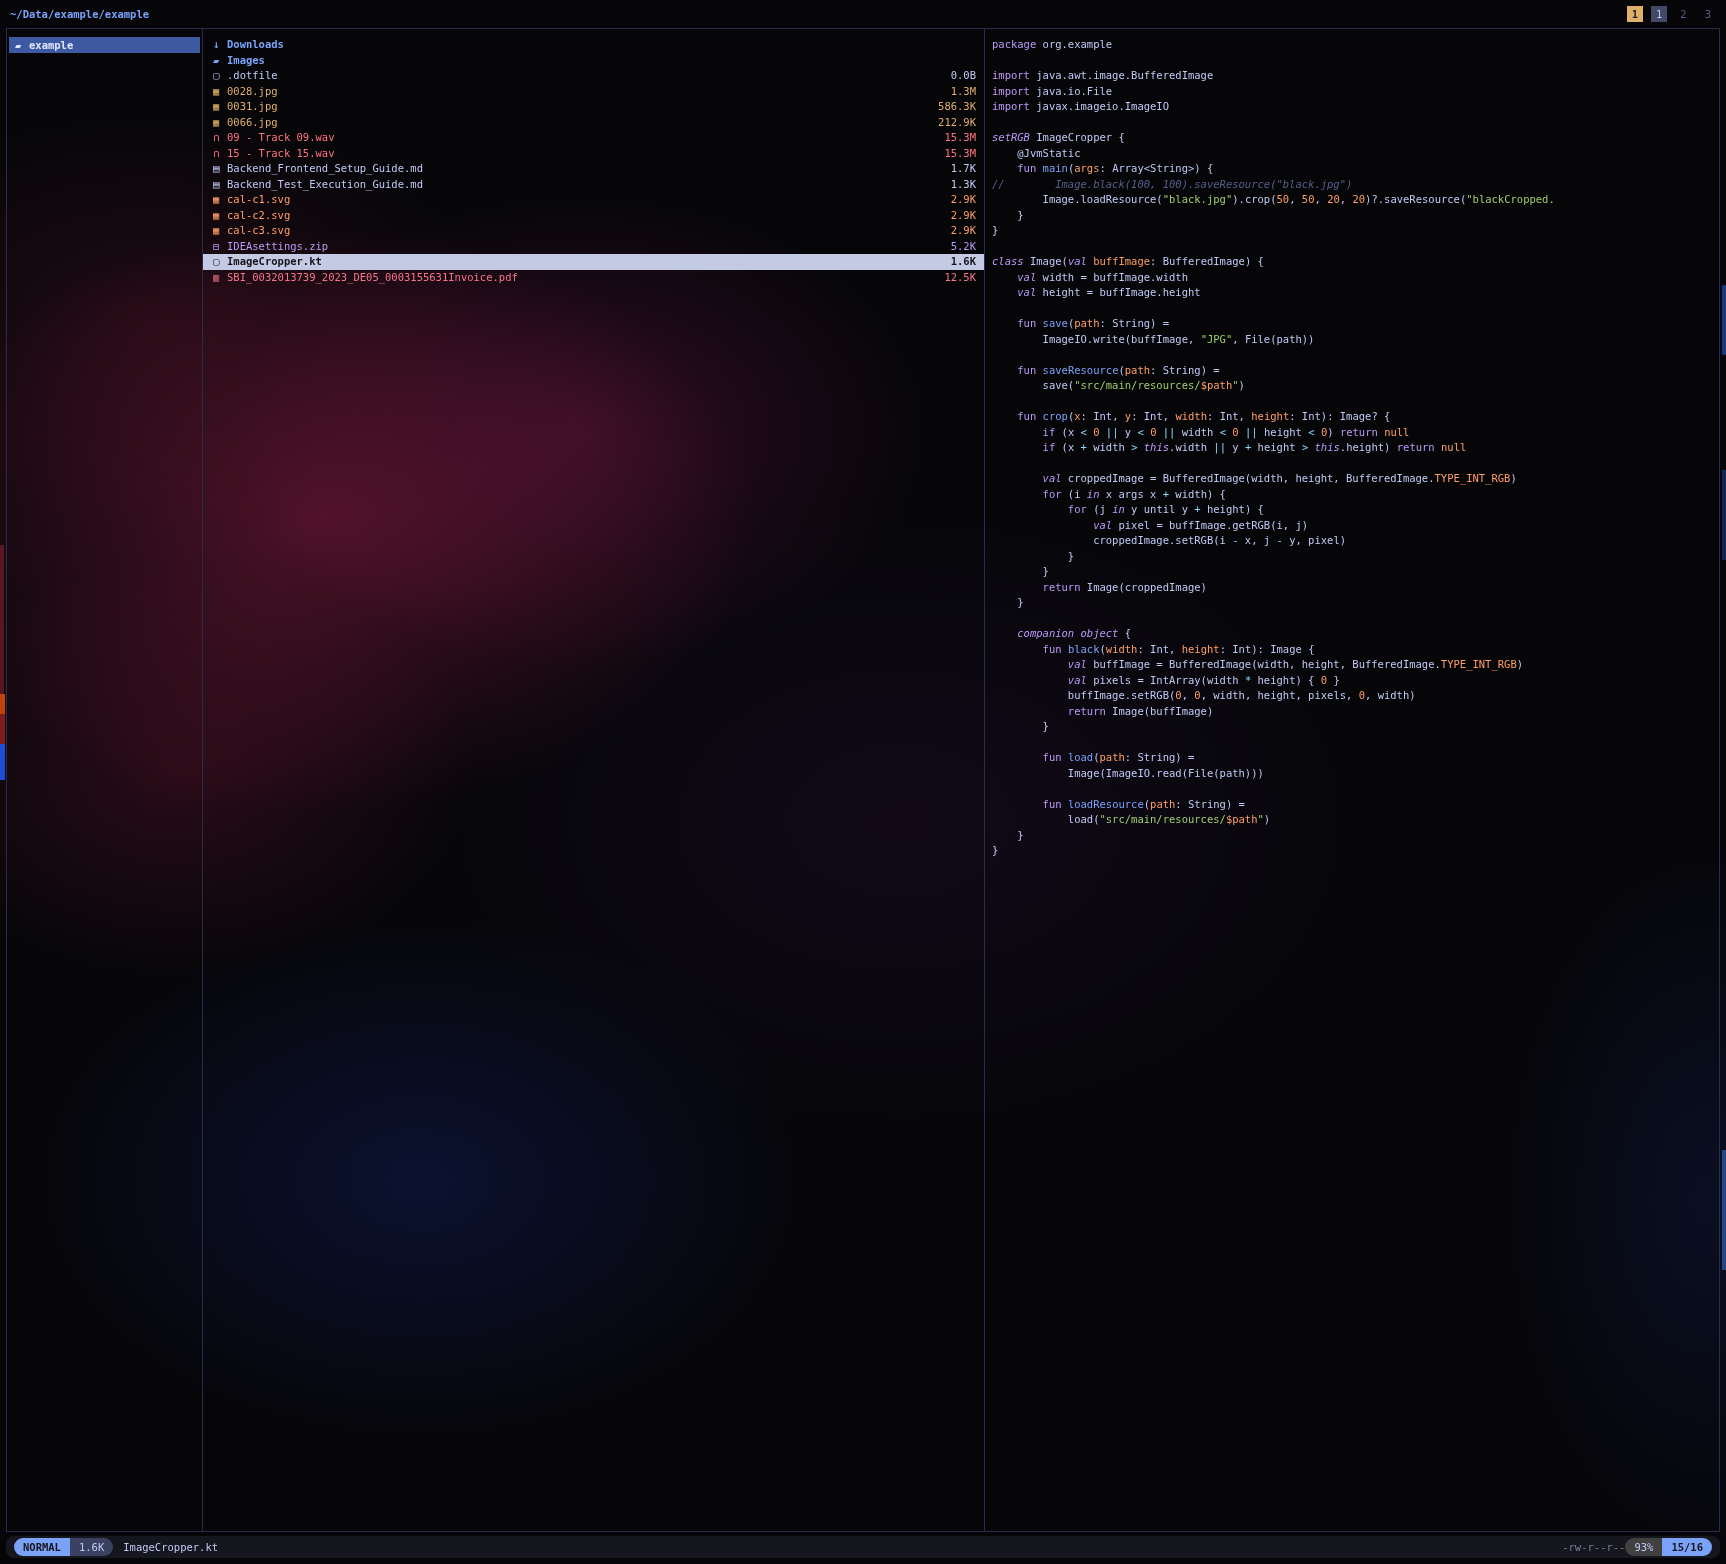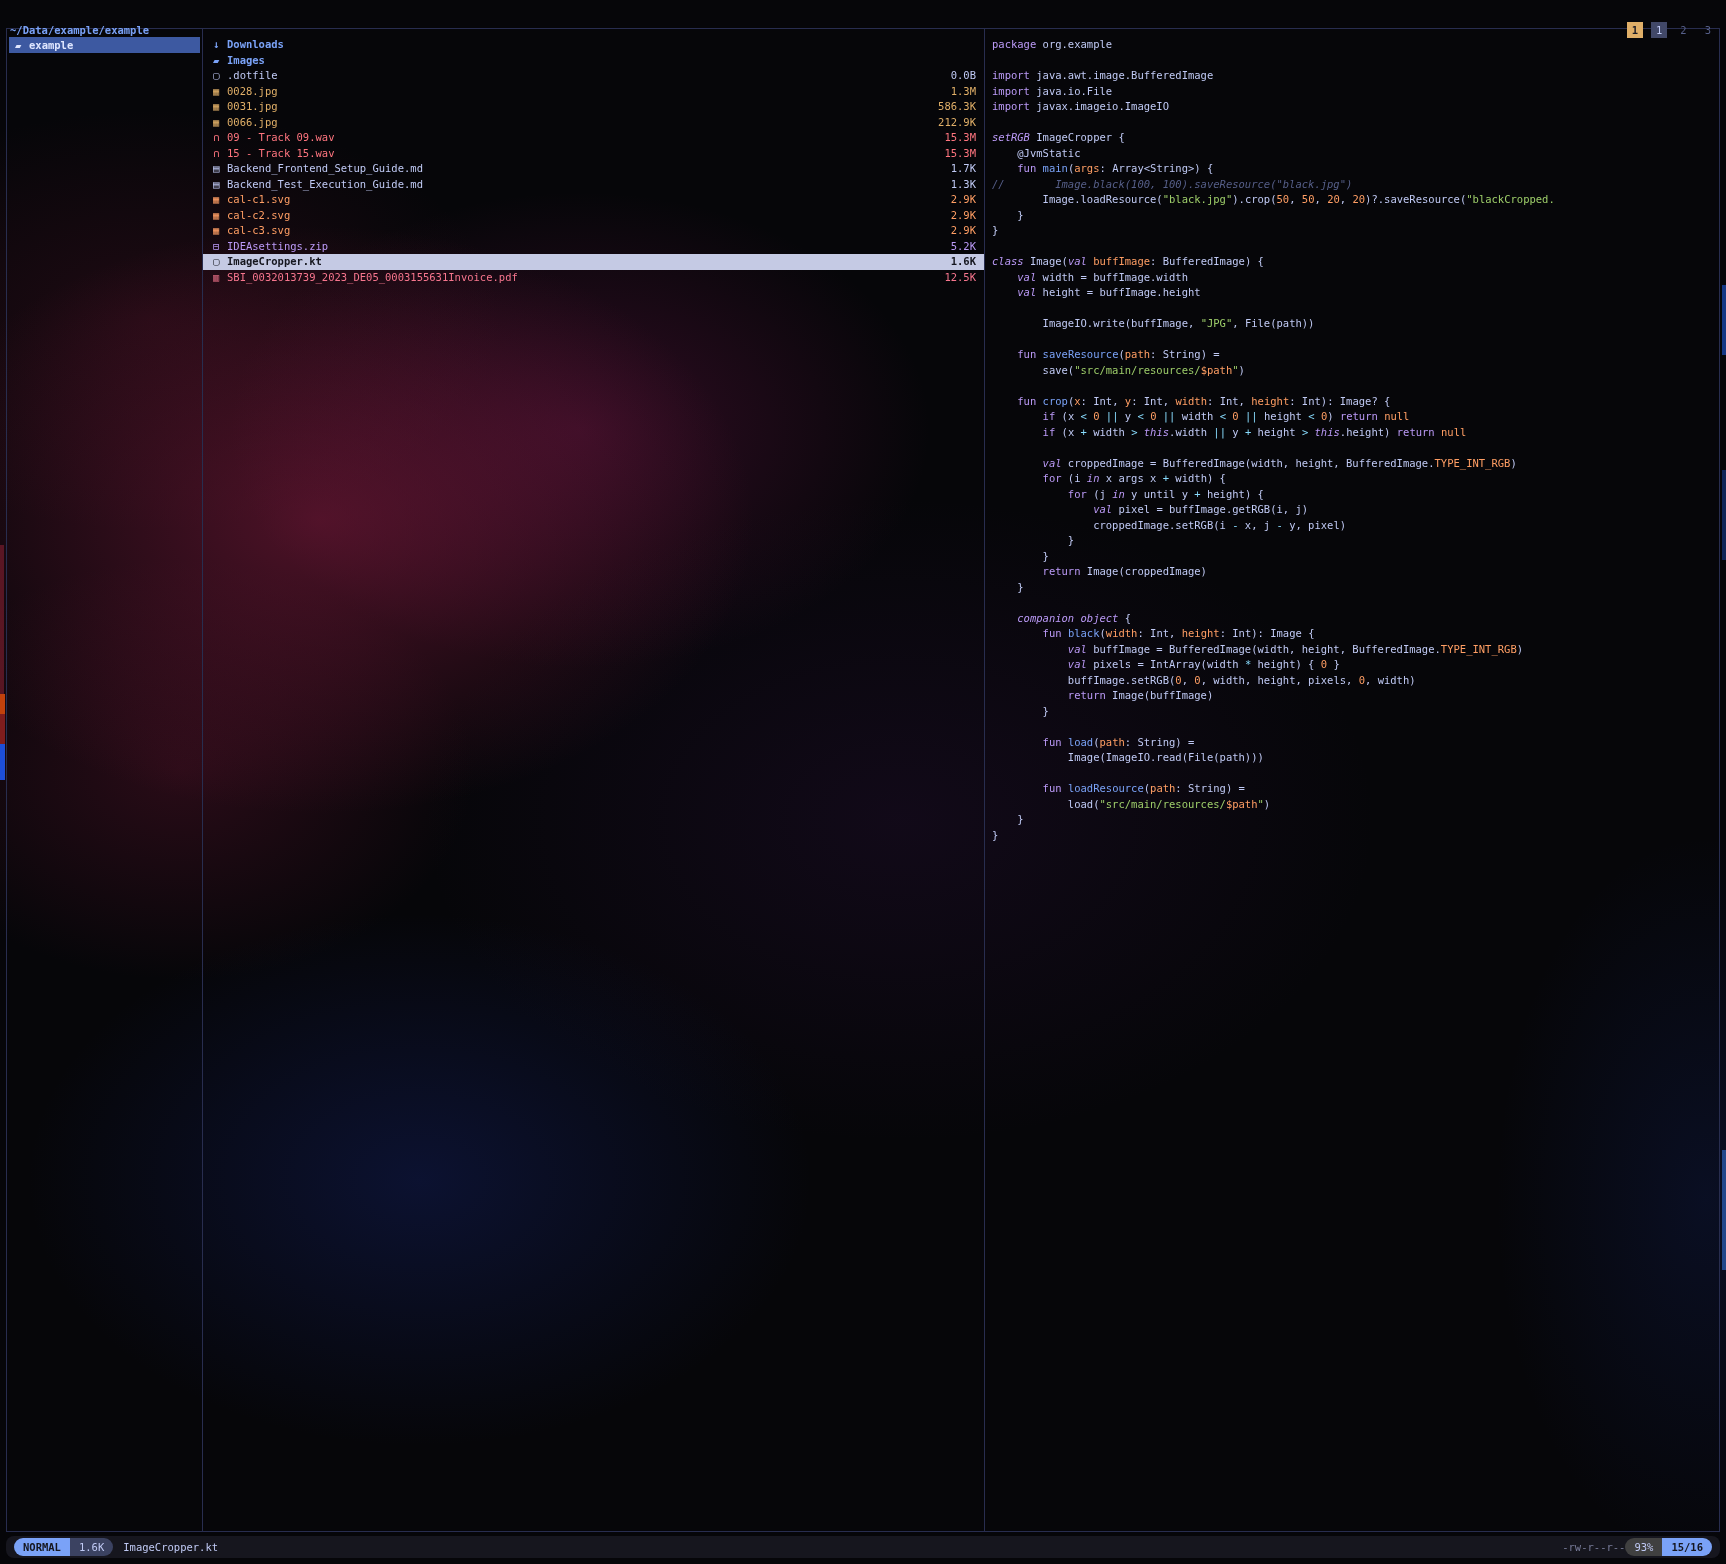--- a/index.html
+++ b/index.html
@@ -24,21 +24,21 @@
   .accent { position:absolute; z-index:0; }
   .a-left-red    { left:0; top:545px; width:4px; height:150px; background:rgba(170,40,60,.45); }
   .a-left-orange { left:0; top:694px; width:5px; height:20px;  background:#c2410c; }
   .a-left-darkred{ left:0; top:714px; width:5px; height:30px;  background:#7f1d1d; }
   .a-left-blue   { left:0; top:744px; width:5px; height:36px;  background:#1d4ed8; }
   .a-right-blue1 { right:0; top:285px;  width:4px; height:70px;  background:rgba(37,99,235,.55); }
   .a-right-blue2 { right:0; top:470px;  width:4px; height:90px;  background:rgba(37,99,235,.35); }
   .a-right-blue3 { right:0; top:1150px; width:4px; height:120px; background:rgba(59,130,246,.50); }
 
   
-  .topbar { position:absolute; top:16px; left:0; right:0; height:28px;
+  .topbar { position:absolute; top:0; left:0; right:0; height:28px;
             display:flex; align-items:center; padding:0 10px; z-index:2; }
   .cwd { color:#7aa2f7; font-weight:bold; white-space:pre; }
   .tabs { margin-left:auto; display:flex; gap:8px; align-items:center; }
   .tab { min-width:16px; height:16px; line-height:16px; text-align:center; padding:0 5px; }
   .tab.active    { background:#e0af68; color:#1a1b26; font-weight:bold; }
   .tab.secondary { background:#414868; color:#c0caf5; }
   .tab.plain     { color:#565f89; background:transparent; }
 
   
   .main-frame { position:absolute; top:28px; left:6px; right:6px; bottom:32px;
@@ -145,20 +145,21 @@
         <div class="code-line"><span class="tok-p">    </span><span class="tok-k">fun</span><span class="tok-p"> </span><span class="tok-f">main</span><span class="tok-p">(</span><span class="tok-n">args</span><span class="tok-p">: Array&lt;String&gt;) {</span></div>
         <div class="code-line"><span class="tok-c">//        Image.black(100, 100).saveResource("black.jpg")</span></div>
         <div class="code-line"><span class="tok-p">        Image.loadResource(</span><span class="tok-s">"black.jpg"</span><span class="tok-p">).crop(</span><span class="tok-n">50</span><span class="tok-p">, </span><span class="tok-n">50</span><span class="tok-p">, </span><span class="tok-n">20</span><span class="tok-p">, </span><span class="tok-n">20</span><span class="tok-p">)?.saveResource(</span><span class="tok-s">"blackCropped.</span></div>
         <div class="code-line"><span class="tok-p">    }</span></div>
         <div class="code-line"><span class="tok-p">}</span></div>
         <div class="code-line">&nbsp;</div>
         <div class="code-line"><span class="tok-i">class</span><span class="tok-p"> Image(</span><span class="tok-i">val</span><span class="tok-n"> buffImage</span><span class="tok-p">: BufferedImage) {</span></div>
         <div class="code-line"><span class="tok-p">    </span><span class="tok-i">val</span><span class="tok-p"> width = buffImage.width</span></div>
         <div class="code-line"><span class="tok-p">    </span><span class="tok-i">val</span><span class="tok-p"> height = buffImage.height</span></div>
         <div class="code-line">&nbsp;</div>
+        <div class="code-line"><span class="tok-p">    </span><span class="tok-k">fun</span><span class="tok-p"> </span><span class="tok-f">save</span><span class="tok-p">(</span><span class="tok-n">path</span><span class="tok-p">: String) =</span></div>
         <div class="code-line"><span class="tok-p">        ImageIO.write(buffImage, </span><span class="tok-s">"JPG"</span><span class="tok-p">, File(path))</span></div>
         <div class="code-line">&nbsp;</div>
         <div class="code-line"><span class="tok-p">    </span><span class="tok-k">fun</span><span class="tok-p"> </span><span class="tok-f">saveResource</span><span class="tok-p">(</span><span class="tok-n">path</span><span class="tok-p">: String) =</span></div>
         <div class="code-line"><span class="tok-p">        save(</span><span class="tok-s">"src/main/resources/</span><span class="tok-n">$path</span><span class="tok-s">"</span><span class="tok-p">)</span></div>
         <div class="code-line">&nbsp;</div>
         <div class="code-line"><span class="tok-p">    </span><span class="tok-k">fun</span><span class="tok-p"> </span><span class="tok-f">crop</span><span class="tok-p">(</span><span class="tok-n">x</span><span class="tok-p">: Int, </span><span class="tok-n">y</span><span class="tok-p">: Int, </span><span class="tok-n">width</span><span class="tok-p">: Int, </span><span class="tok-n">height</span><span class="tok-p">: Int): Image? {</span></div>
         <div class="code-line"><span class="tok-p">        </span><span class="tok-k">if</span><span class="tok-p"> (x </span><span class="tok-o">&lt;</span><span class="tok-p"> </span><span class="tok-n">0</span><span class="tok-p"> </span><span class="tok-o">||</span><span class="tok-p"> y </span><span class="tok-o">&lt;</span><span class="tok-p"> </span><span class="tok-n">0</span><span class="tok-p"> </span><span class="tok-o">||</span><span class="tok-p"> width </span><span class="tok-o">&lt;</span><span class="tok-p"> </span><span class="tok-n">0</span><span class="tok-p"> </span><span class="tok-o">||</span><span class="tok-p"> height </span><span class="tok-o">&lt;</span><span class="tok-p"> </span><span class="tok-n">0</span><span class="tok-p">) </span><span class="tok-k">return</span><span class="tok-p"> </span><span class="tok-n">null</span></div>
         <div class="code-line"><span class="tok-p">        </span><span class="tok-k">if</span><span class="tok-p"> (x </span><span class="tok-o">+</span><span class="tok-p"> width </span><span class="tok-o">&gt;</span><span class="tok-p"> </span><span class="tok-i">this</span><span class="tok-p">.width </span><span class="tok-o">||</span><span class="tok-p"> y </span><span class="tok-o">+</span><span class="tok-p"> height </span><span class="tok-o">&gt;</span><span class="tok-p"> </span><span class="tok-i">this</span><span class="tok-p">.height) </span><span class="tok-k">return</span><span class="tok-p"> </span><span class="tok-n">null</span></div>
         <div class="code-line">&nbsp;</div>
         <div class="code-line"><span class="tok-p">        </span><span class="tok-i">val</span><span class="tok-p"> croppedImage = BufferedImage(width, height, BufferedImage.</span><span class="tok-n">TYPE_INT_RGB</span><span class="tok-p">)</span></div>

